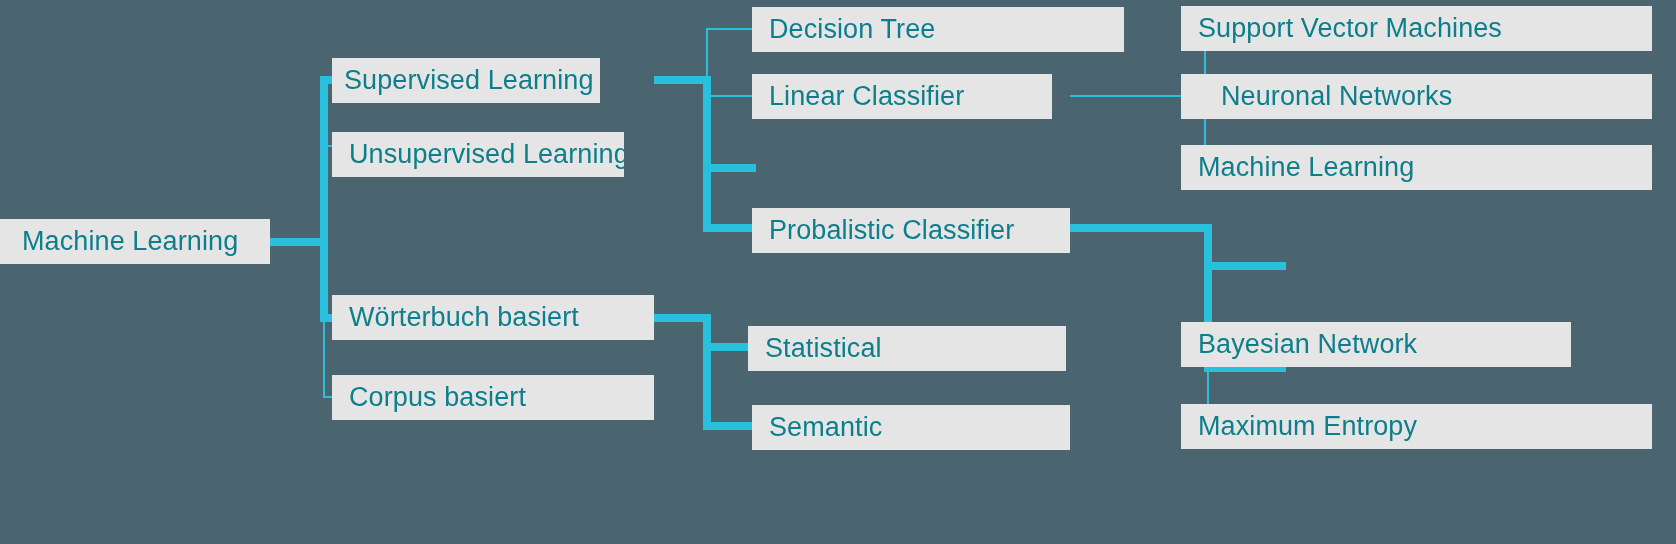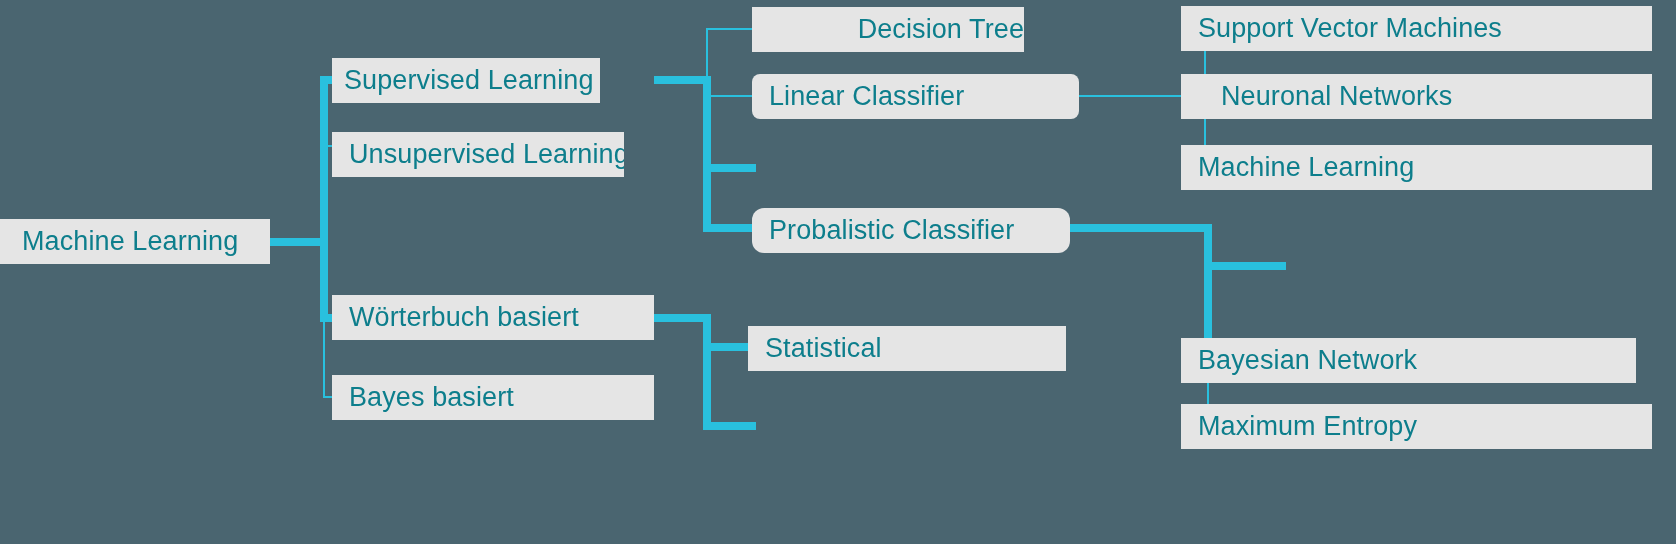--- a/index.html
+++ b/index.html
@@ -85,26 +85,27 @@
   <div class="conn thin-v" style="left:1207px;top:372px;height:74px;"></div>
   <div class="conn h" style="left:1204px;top:262px;width:82px;"></div>
   <div class="conn h" style="left:1204px;top:364px;width:82px;"></div>
   <div class="conn thin-h" style="left:1207px;top:444px;width:79px;"></div>
 
   <div class="node root" style="left:0px;top:219px;width:270px;">Machine Learning</div>
 
   <div class="node" style="left:332px;top:58px;width:268px;padding-left:12px;">Supervised Learning</div>
   <div class="node" style="left:332px;top:132px;width:292px;">Unsupervised Learning</div>
   <div class="node" style="left:332px;top:295px;width:322px;">Wörterbuch basiert</div>
-  <div class="node" style="left:332px;top:375px;width:322px;">Bayes basiert</div>
+  <div class="node" style="left:332px;top:375px;width:322px;">Corpus basiert</div>
 
-  <div class="node" style="left:752px;top:7px;width:272px;text-align:right;">Decision Tree</div>
-  <div class="node" style="left:752px;top:74px;width:327px;border-radius:8px;">Linear Classifier</div>
-  <div class="node" style="left:752px;top:208px;width:318px;border-radius:12px;">Probalistic Classifier</div>
+  <div class="node" style="left:752px;top:7px;width:372px;">Decision Tree</div>
+  <div class="node" style="left:752px;top:74px;width:300px;">Linear Classifier</div>
+  <div class="node" style="left:752px;top:208px;width:318px;">Probalistic Classifier</div>
   <div class="node" style="left:748px;top:326px;width:318px;">Statistical</div>
+  <div class="node" style="left:752px;top:405px;width:318px;">Semantic</div>
 
   <div class="node" style="left:1181px;top:6px;width:471px;">Support Vector Machines</div>
   <div class="node" style="left:1181px;top:74px;width:471px;padding-left:40px;">Neuronal Networks</div>
   <div class="node" style="left:1181px;top:145px;width:471px;">Machine Learning</div>
-  <div class="node" style="left:1181px;top:338px;width:455px;">Bayesian Network</div>
+  <div class="node" style="left:1181px;top:322px;width:390px;">Bayesian Network</div>
   <div class="node" style="left:1181px;top:404px;width:471px;">Maximum Entropy</div>
 
 </div>
 
 </body></html>

